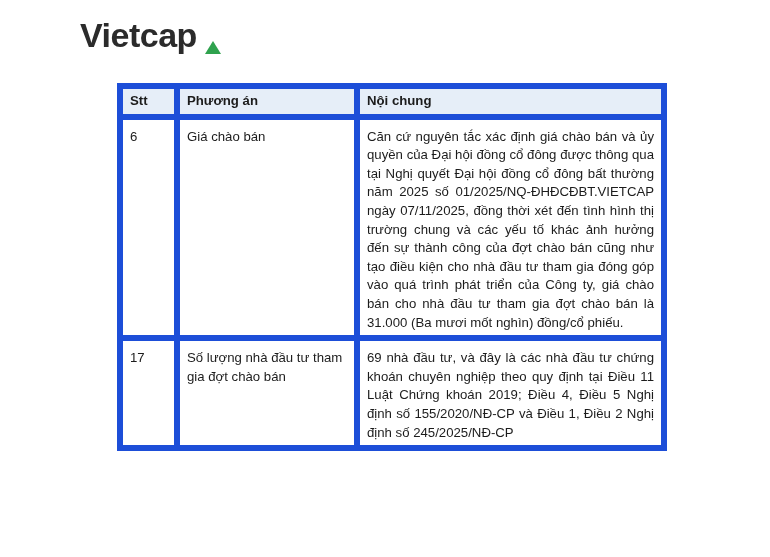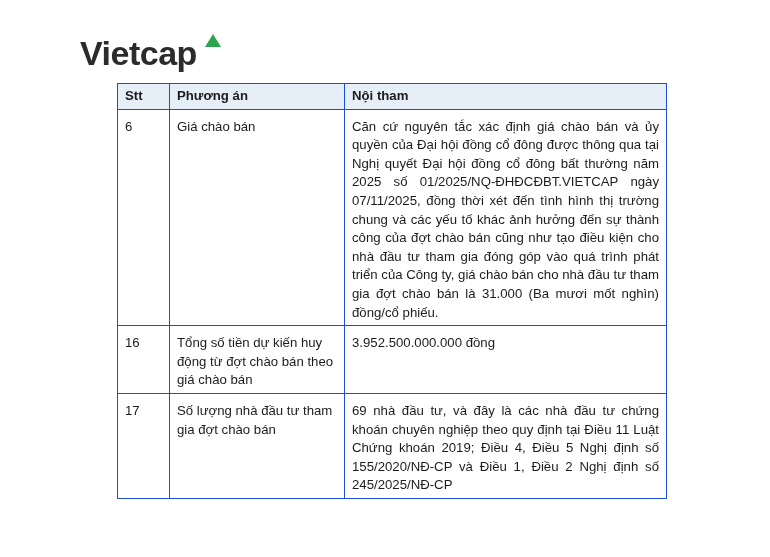--- a/index.html
+++ b/index.html
@@ -1,52 +1,47 @@
 <!DOCTYPE html>
 <html><head>
 <meta charset="utf-8">
 <style>
   html, body { margin:0; padding:0; background:#ffffff; }
   body { width:770px; height:557px; overflow:hidden; position:relative; font-family:"Liberation Sans", sans-serif; color:#1c1c1c; }
-  .logo { position:absolute; left:80px; top:34px; display:flex; align-items:flex-start;gap:7px; }
+  .logo { position:absolute; left:80px; top:16px; display:flex; align-items:flex-end;gap:7px; }
   .logo-text { font-family:"Liberation Sans", sans-serif; font-size:34px; font-weight:700; color:#2b2b2b; letter-spacing:-0.5px; line-height:38px; }
   .logo-tri { width:0; height:0; border-left:8px solid transparent; border-right:8px solid transparent; border-bottom:13px solid #2fa24e; margin-left:1px; margin-top:0px; }
   table.doc { position:absolute; left:117px; top:83px; width:550px; border-collapse:collapse; font-size:13.2px; line-height:18.6px; }
-  table.doc td, table.doc th { border:1px solid #1d4ed8; vertical-align:top; padding:8px 7px 3px 7px; text-align:left; }
+  table.doc td, table.doc th { border:6px solid #1d4ed8; vertical-align:top; padding:8px 7px 3px 7px; text-align:left; }
   table.doc th { background:#e6eef8; font-weight:700; padding-top:3px; padding-bottom:3px; }
   .c1 { width:37px; }
   .c2 { width:160px; }
   .c3 { text-align:justify !important; }
 </style>
 </head>
 <body>
 
 <div class="logo">
   <span class="logo-text">Vietcap</span>
   <span class="logo-tri"></span>
 </div>
 
 <table class="doc">
   <thead>
     <tr>
       <th class="c1">Stt</th>
       <th class="c2">Phương án</th>
-      <th>Nội tham</th>
+      <th>Nội chung</th>
     </tr>
   </thead>
   <tbody>
     <tr>
       <td>6</td>
       <td>Giá chào bán</td>
       <td class="c3">Căn cứ nguyên tắc xác định giá chào bán và ủy quyền của Đại hội đồng cổ đông được thông qua tại Nghị quyết Đại hội đồng cổ đông bất thường năm 2025 số 01/2025/NQ-ĐHĐCĐBT.VIETCAP ngày 07/11/2025, đồng thời xét đến tình hình thị trường chung và các yếu tố khác ảnh hưởng đến sự thành công của đợt chào bán cũng như tạo điều kiện cho nhà đầu tư tham gia đóng góp vào quá trình phát triển của Công ty, giá chào bán cho nhà đầu tư tham gia đợt chào bán là 31.000 (Ba mươi mốt nghìn) đồng/cổ phiếu.</td>
-    </tr>
-    <tr>
-      <td>16</td>
-      <td>Tổng số tiền dự kiến huy động từ đợt chào bán theo giá chào bán</td>
-      <td class="c3">3.952.500.000.000 đồng</td>
     </tr>
     <tr>
       <td>17</td>
       <td>Số lượng nhà đầu tư tham gia đợt chào bán</td>
       <td class="c3">69 nhà đầu tư, và đây là các nhà đầu tư chứng khoán chuyên nghiệp theo quy định tại Điều 11 Luật Chứng khoán 2019; Điều 4, Điều 5 Nghị định số 155/2020/NĐ-CP và Điều 1, Điều 2 Nghị định số 245/2025/NĐ-CP</td>
     </tr>
   </tbody>
 </table>
 
 </body></html>

